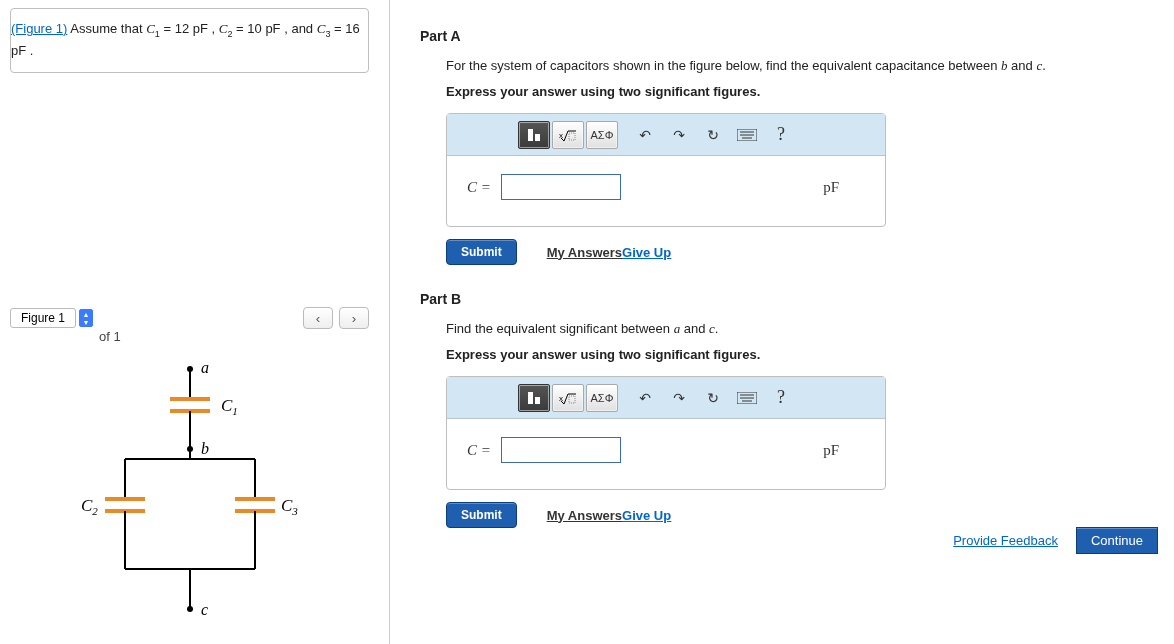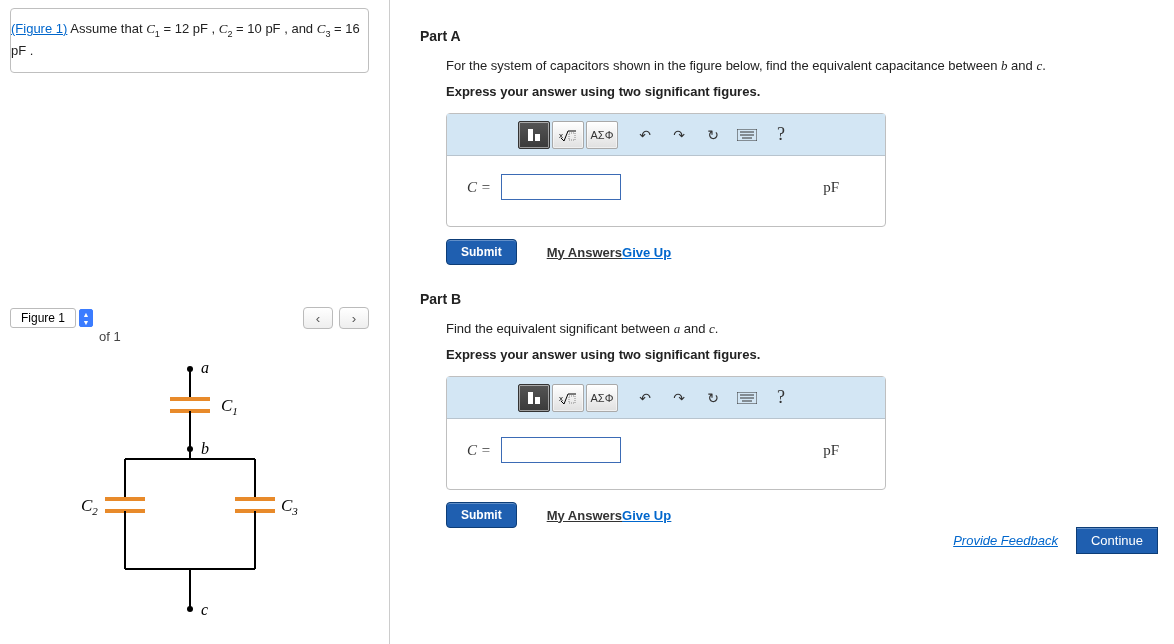--- a/index.html
+++ b/index.html
@@ -34,21 +34,21 @@
   .eq-label { font-style: italic; font-family: 'Times New Roman', serif; font-size:15px;}
   .eq-input { width: 120px; height: 26px; border: 1px solid #3b6bb5; }
   .eq-unit { margin-left: auto; margin-right: 26px; font-family: 'Times New Roman', serif; font-size:15px;}
   .action-row { display:flex; align-items:center; margin-left: 26px; gap: 30px; }
   .submit-btn { background: #1f5fb0; color: #fff; border: 1px solid #0d3d77; border-radius: 4px; padding: 5px 14px; font-size: 12px; font-weight: bold; cursor:pointer; box-shadow: inset 0 1px 0 rgba(255,255,255,0.3);}
   .link-row { display:flex; gap: 0; text-decoration: underline; }
   .action-link { color: #333; font-weight:bold; font-size:13px;}
   .action-link.blue { color: #0066cc; text-decoration: underline; font-weight:bold; cursor:pointer;}
   .part-titleB { margin-top: 26px; }
   .footer-row { position: absolute; right: 16px; bottom: 100px; display:flex; align-items:center; gap: 18px;}
-  .feedback-link { color:#0066cc; text-decoration: underline; font-size:13px; cursor:pointer;font-style:italic;}
+  .feedback-link { color:#0066cc; text-decoration: underline; font-size:13px; cursor:pointer;}
   .continue-btn { background:#1f5fb0; color:#fff; border:1px solid #0d3d77; border-radius:0; padding: 5px 14px; font-size:13px; cursor:pointer; box-shadow: inset 0 1px 0 rgba(255,255,255,0.3);}
   .ital { font-style: italic; font-family:'Times New Roman', serif;}
   .sub { font-size: 0.7em; vertical-align: sub; }
 </style>
 </head>
 <body>
 
 <div class="container">
   <div class="left-panel">
     <div class="problem-box">

